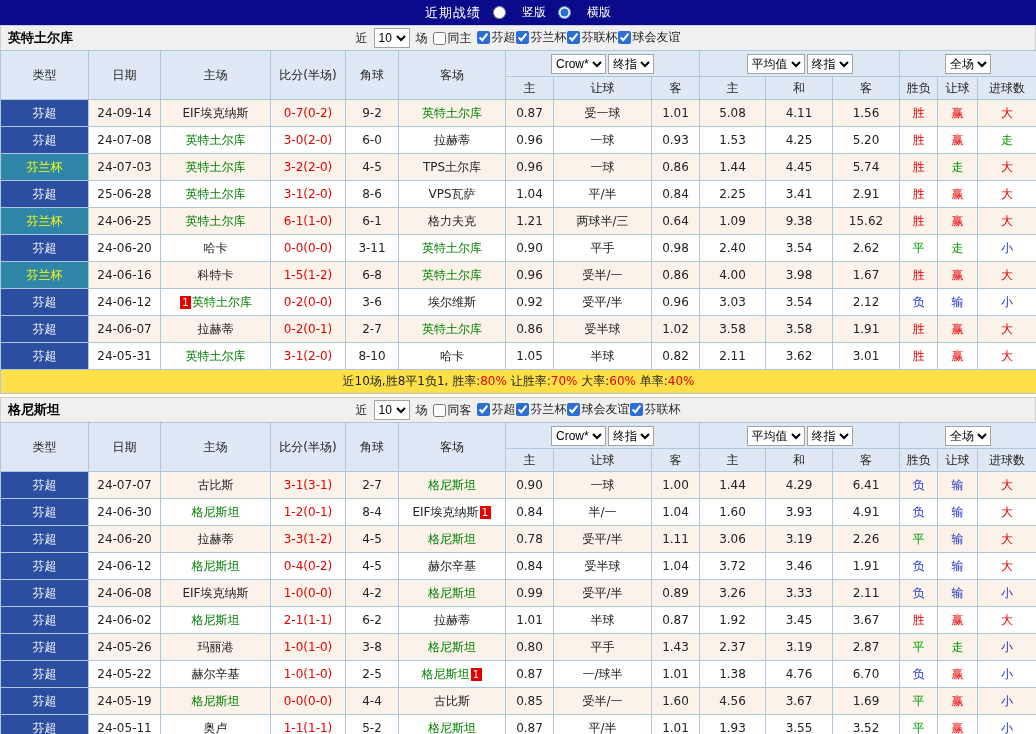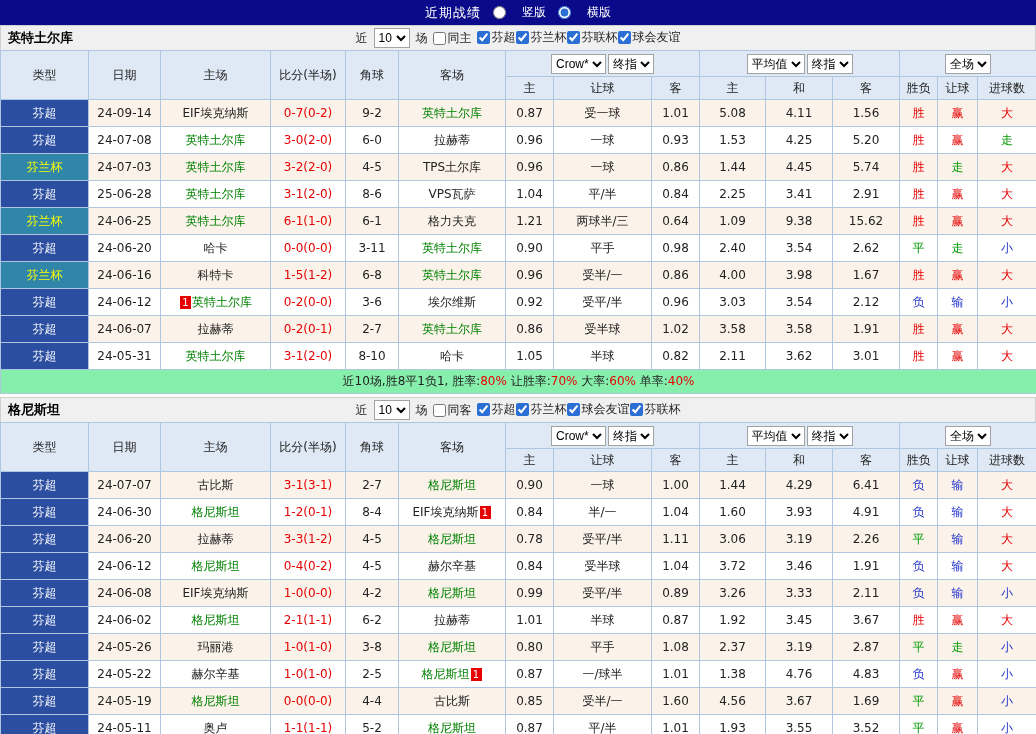--- a/index.html
+++ b/index.html
@@ -21,21 +21,21 @@
   tbody td{height:26px;}
   tbody tr:nth-child(odd){background:var(--row-alt,#fbf3ea);}
   td.type-cell{background:var(--super-bg,#2b4ea0);color:#fff;}
   td.type-cell.cup{background:var(--cup-bg,#2f86a8);color:var(--cup-text,#ffff00);}
   .focus-team{color:var(--focus-team,#008000);}
   td.score{color:var(--score,#e60000);text-align:center;}
   .res-win{color:var(--win,#e60000);}
   .res-draw{color:var(--draw,#009900);}
   .res-lose{color:var(--lose,#2233cc);}
   .red-badge{display:inline-block;background:#e60000;color:#fff;width:11px;height:13px;line-height:13px;font-size:10px;vertical-align:middle;margin:0 1px;}
-  tfoot td{height:23px;background:#86efac;}
+  tfoot td{height:23px;background:#fde047;}
   .pct{color:var(--score,#e60000);}
   .gap{height:3px;}
 </style>
 </head>
 <body>
 
 <div class="topbar">
   <span class="topbar-title">近期战绩</span>
   <label class="radio-label">
     <input type="radio" name="layout" style="">
@@ -482,41 +482,41 @@
         </tr>
         <tr>
           <td class="type-cell">芬超</td>
           <td>24-05-26</td>
           <td><span>玛丽港</span></td>
           <td class="score">1-0(1-0)</td>
           <td>3-8</td>
           <td><span class="focus-team">格尼斯坦</span></td>
           <td>0.80</td>
           <td>平手</td>
-          <td>1.08</td>
+          <td>1.43</td>
           <td>2.37</td>
           <td>3.19</td>
           <td>2.87</td>
           <td class="res-draw">平</td>
           <td class="res-draw">走</td>
           <td class="res-lose">小</td>
         </tr>
         <tr>
           <td class="type-cell">芬超</td>
           <td>24-05-22</td>
           <td><span>赫尔辛基</span></td>
           <td class="score">1-0(1-0)</td>
           <td>2-5</td>
           <td><span class="focus-team">格尼斯坦</span><span class="red-badge">1</span></td>
           <td>0.87</td>
           <td>一/球半</td>
           <td>1.01</td>
           <td>1.38</td>
           <td>4.76</td>
-          <td>4.83</td>
+          <td>6.70</td>
           <td class="res-lose">负</td>
           <td class="res-win">赢</td>
           <td class="res-lose">小</td>
         </tr>
         <tr>
           <td class="type-cell">芬超</td>
           <td>24-05-19</td>
           <td><span class="focus-team">格尼斯坦</span></td>
           <td class="score">0-0(0-0)</td>
           <td>4-4</td>

